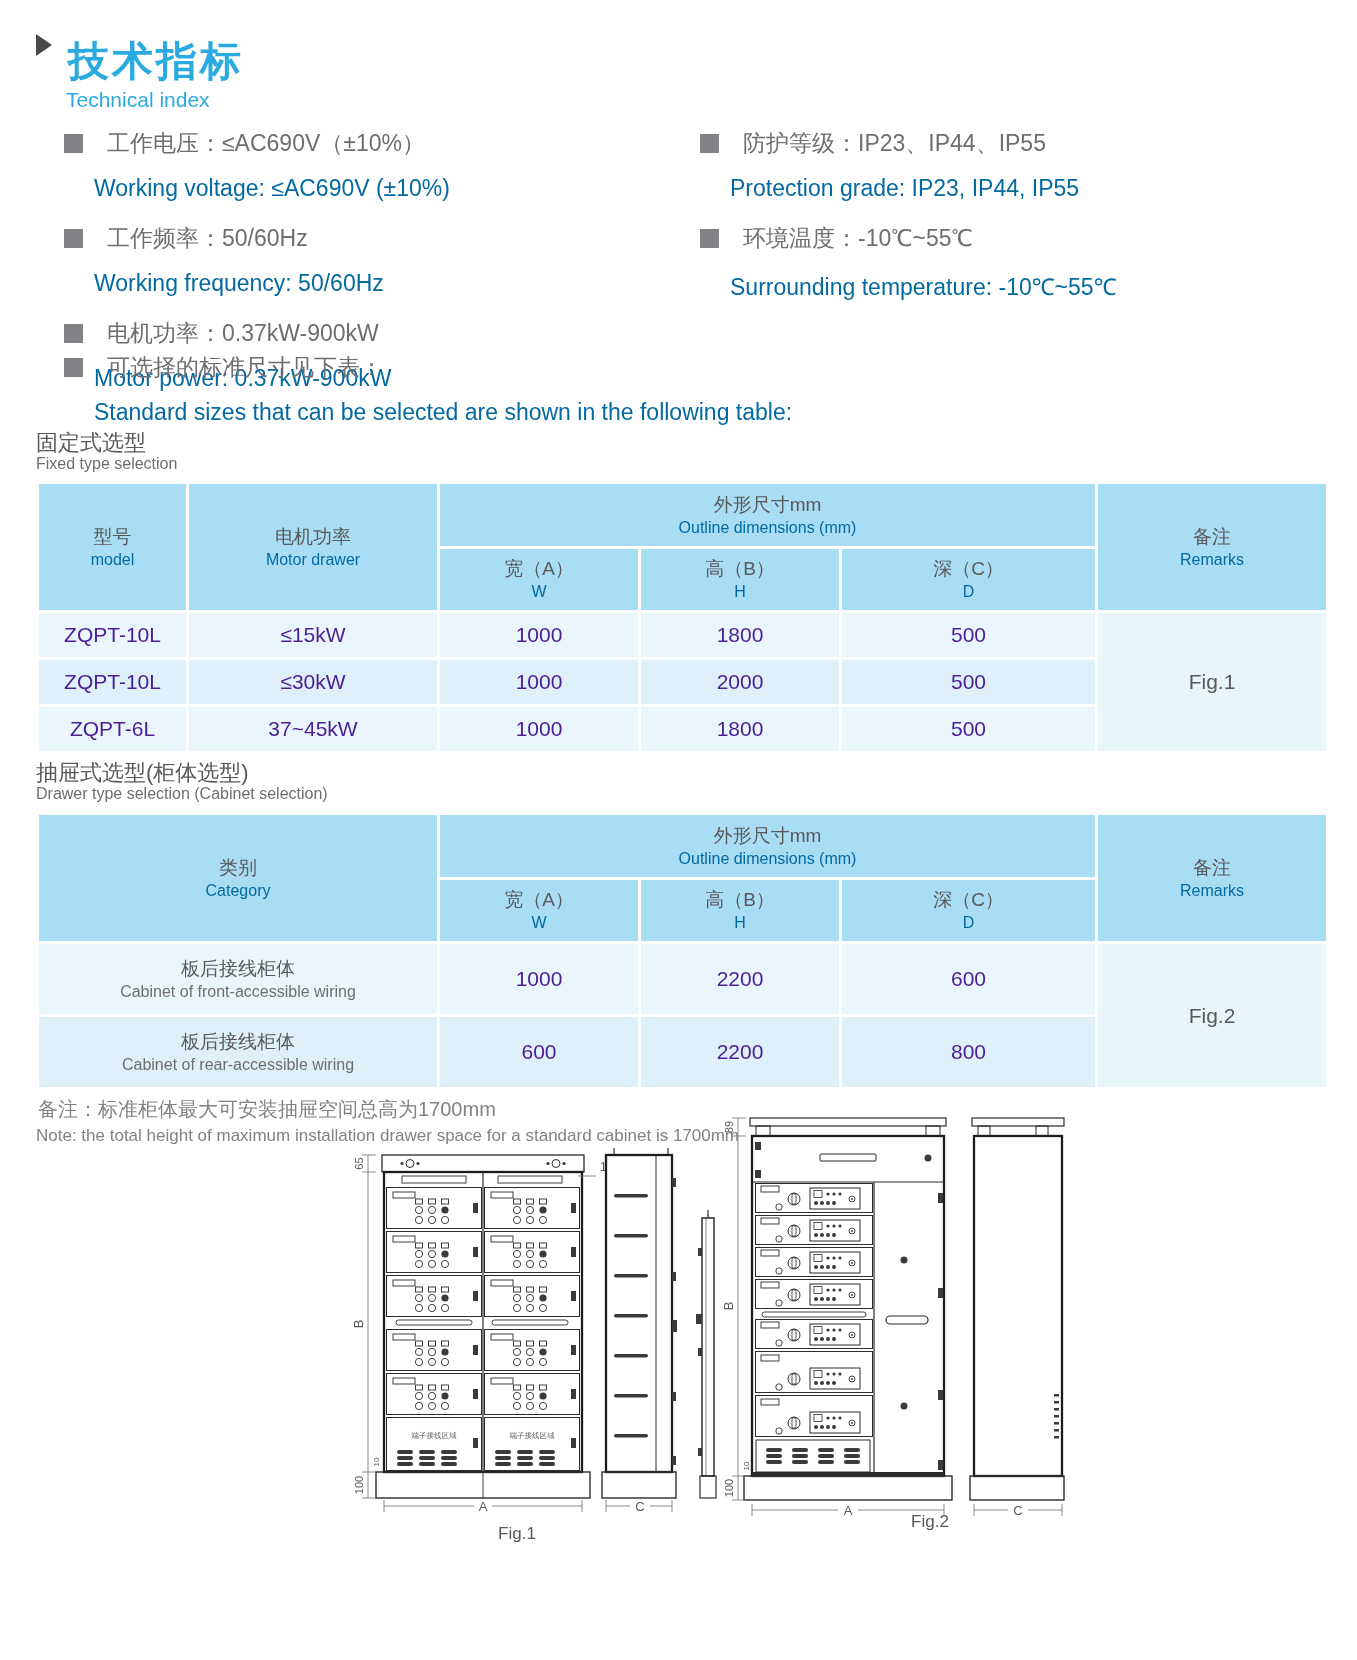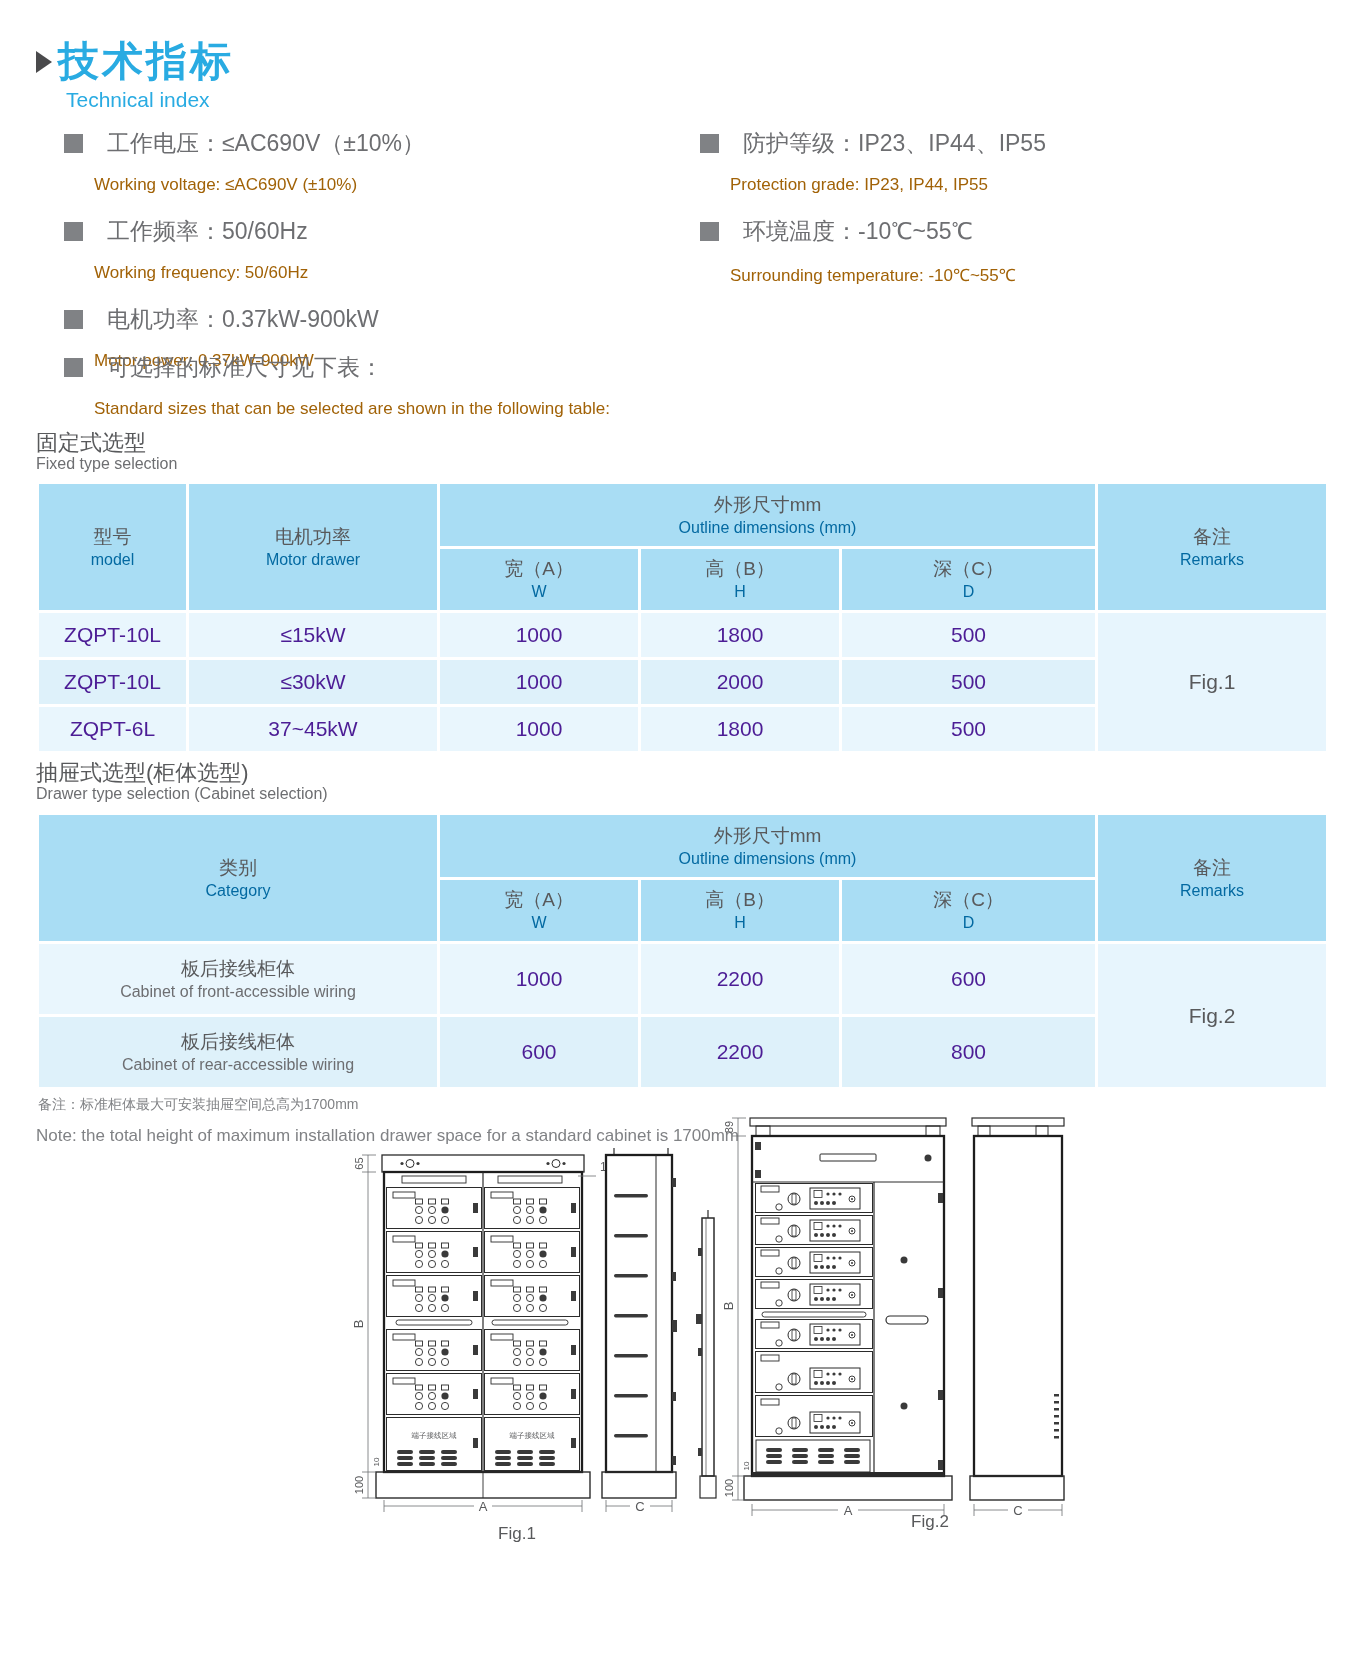--- a/index.html
+++ b/index.html
@@ -1,32 +1,32 @@
 <!DOCTYPE html>
 <html><head>
 <meta charset="utf-8">
 <style>
   *{margin:0;padding:0;box-sizing:border-box}
   html,body{background:#ffffff}
   .page{position:relative;width:1357px;height:1660px;background:#ffffff;overflow:hidden;
         font-family:"Liberation Sans",sans-serif;color:#6d6e71}
 
   
-  .hdr{position:absolute;left:36px;top:34px;display:flex;align-items:center;gap:6px}
+  .hdr{position:absolute;left:36px;top:34px;display:flex;align-items:flex-start;gap:16px}
   .hdr-arrow{width:0;height:0;border-left:16px solid #4a4a4c;border-top:11px solid transparent;border-bottom:11px solid transparent}
   .hdr-title{font-size:41px;font-weight:bold;color:#29abe2;letter-spacing:3px}
   .hdr-sub{position:absolute;left:66px;top:88px;font-size:21px;color:#29abe2}
 
   
   .spec-col{position:absolute;display:flex;flex-direction:column}
   .spec-col.left{left:64px;top:128px}
   .spec-col.right{left:700px;top:128px}
   .spec-zh{display:flex;align-items:center;gap:24px;font-size:23px;color:#6d6e71;margin-bottom:16px}
   .bullet{width:19px;height:19px;background:#808285;flex:none}
-  .spec-en{padding-left:30px;font-size:17px;color:#a16207;margin-bottom:21px}
+  .spec-en{padding-left:30px;font-size:23px;color:#0369a1;margin-bottom:21px}
   .intro{position:absolute;left:64px;top:352px}
 
   
   .sec-zh{position:absolute;font-size:22px;color:#58595b}
   .sec-en{position:absolute;font-size:16px;color:#6d6e71}
 
   
   table.spec-table{position:absolute;left:36px;width:1285px;border-collapse:separate;border-spacing:3px;table-layout:fixed}
   table.spec-table th,table.spec-table td{padding:8px;text-align:center;vertical-align:middle}
   .hd{background:#a9ddf4;color:#58595b;font-weight:normal}
@@ -37,21 +37,21 @@
   td.val{font-size:21px;color:#4c1d95}
   td .zh2{font-size:19px;line-height:25px;color:#58595b}
   td .en2{font-size:16px;line-height:21px;color:#6d6e71}
   tr.row-a td{background:#e9f6fd}
   tr.row-b td{background:#def1fa}
   td.remark{background:#e7f5fd!important;font-size:21px;color:#58595b}
   #fixed-table tbody td{height:44px}
   #drawer-table tbody td{height:70px}
 
   
-  .note-zh{position:absolute;left:38px;top:1096px;font-size:14px;color:#808285}
+  .note-zh{position:absolute;left:38px;top:1096px;font-size:20px;color:#808285}
   .note-en{position:absolute;left:36px;top:1126px;font-size:17px;color:#808285}
 
   
   .figsvg{position:absolute}
   #fig1-svg{left:352px;top:1142px}
   #fig2-svg{left:692px;top:1098px}
   .fig-cap{position:absolute;text-align:center;font-size:17px;color:#58595b}
   #fig1-cap{left:352px;top:1524px;width:330px}
   #fig2-cap{left:800px;top:1512px;width:260px}
   svg text{font-family:"Liberation Sans",sans-serif;fill:#58595b}

